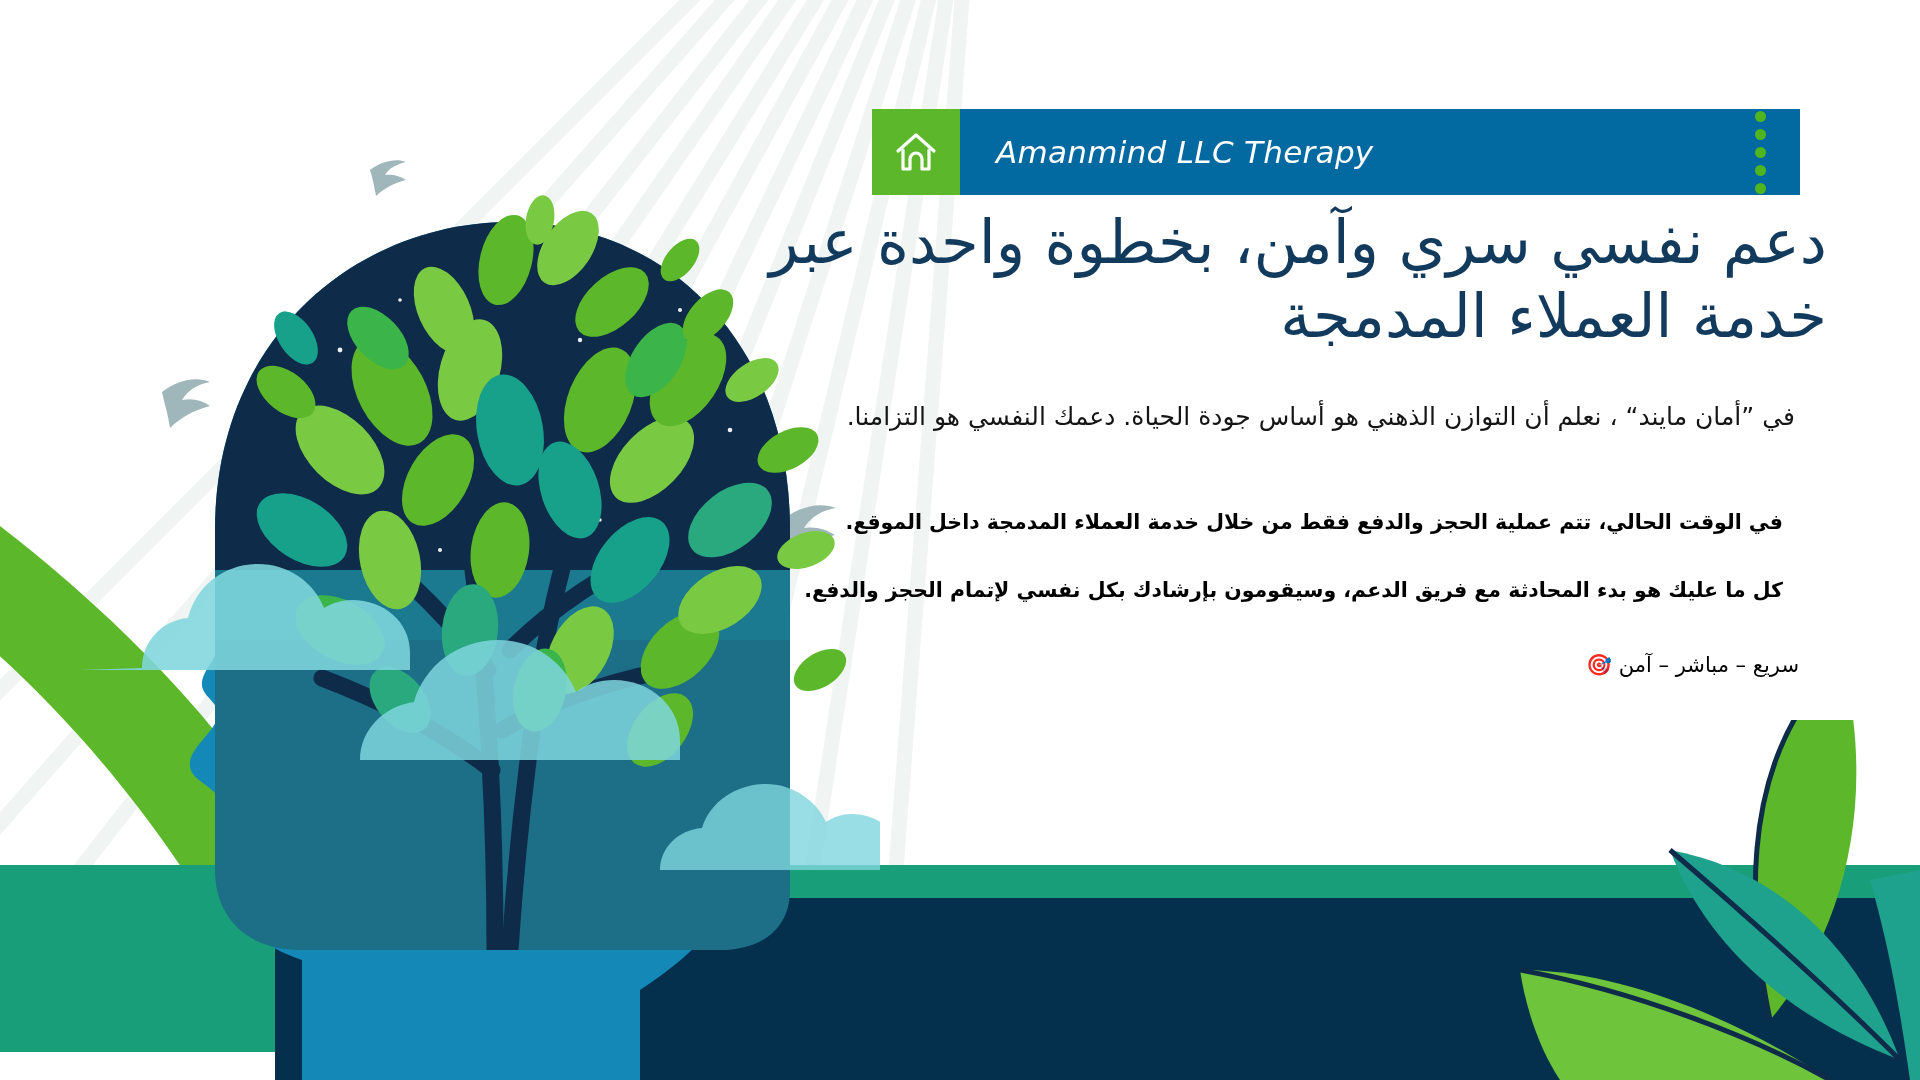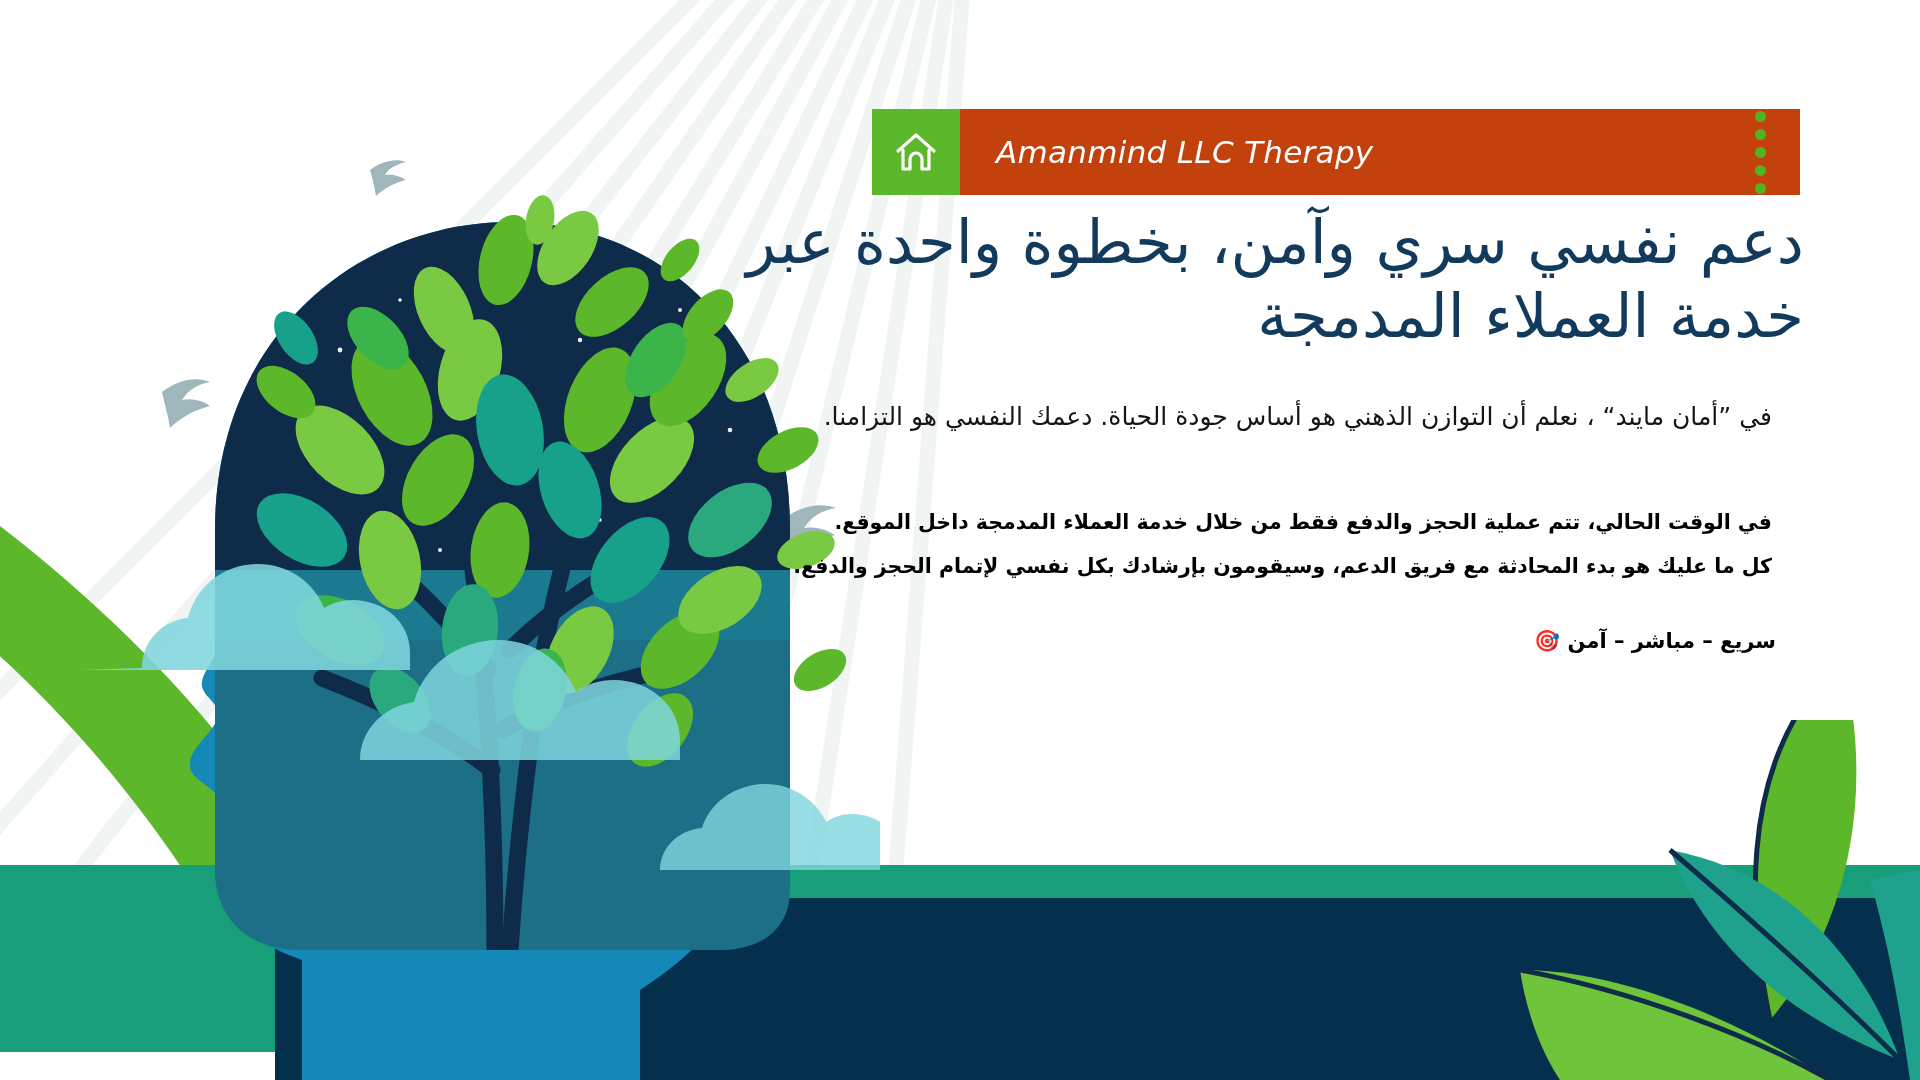--- a/index.html
+++ b/index.html
@@ -17,49 +17,49 @@
   .bottom-teal-band{position:absolute;left:275px;top:865px;width:1645px;height:33px;background:#189e78;}
   .bottom-navy{position:absolute;left:275px;top:898px;width:1645px;height:182px;background:#04304e;}
   .bottom-white-strip{position:absolute;left:0;top:1052px;width:275px;height:28px;background:#ffffff;}
 
   .illus{position:absolute;left:40px;top:130px;width:840px;height:950px;}
   .leaves-br{position:absolute;right:0;bottom:0;width:420px;height:360px;}
 
   
   .topbar{
     position:absolute;left:872px;top:109px;width:928px;height:86px;
-    background:#c2410c;display:flex;align-items:center;
+    background:#0369a1;display:flex;align-items:center;
   }
   .home-block{
     width:88px;height:86px;background:#5cb82a;
     display:flex;align-items:center;justify-content:center;flex:0 0 auto;
   }
   .home-block svg{display:block;}
   .brand{
     color:#ffffff;font-style:italic;font-size:31px;letter-spacing:.3px;
     margin-left:36px;white-space:nowrap;font-family:"DejaVu Sans","Liberation Sans",sans-serif;
   }
   .kebab{margin-left:auto;margin-right:34px;display:flex;flex-direction:column;gap:7px;}
   .kebab i{display:block;width:11px;height:11px;border-radius:50%;background:#4fb51f;}
 
   
-  .copy{position:absolute;right:116px;top:205px;width:1090px;direction:rtl;text-align:right;}
+  .copy{position:absolute;right:93px;top:205px;width:1090px;direction:rtl;text-align:right;}
   .headline{
     color:#123a5c;font-size:61px;line-height:1.22;font-weight:400;
     margin:0;letter-spacing:0;
     font-family:"DejaVu Sans","Liberation Sans",sans-serif;
   }
   .lead{
     color:#151515;font-size:25px;line-height:1.52;margin:44px 32px 0 0;
     font-weight:400;
   }
   .notes{color:#000000;font-size:20.5px;line-height:1.62;margin:70px 28px 0 0;font-weight:700;}
-  .notes p{margin:4px;}
+  .notes p{margin:16px;}
   .notes .gap{height:3px;}
-  .tagline{color:#000000;font-size:21px;font-weight:700;margin:46px 28px 0 0;}
+  .tagline{color:#000000;font-size:21px;font-weight:400;margin:46px 28px 0 0;}
 </style>
 </head>
 <body>
 
 <div class="stage">
 
   <svg class="rays" viewBox="0 0 1000 1080" preserveAspectRatio="none">
     <g stroke="#f0f4f3" stroke-width="15" fill="none">
       <line x1="730" y1="-40" x2="-210" y2="900"></line>
       <line x1="760" y1="-40" x2="-120" y2="960"></line>

